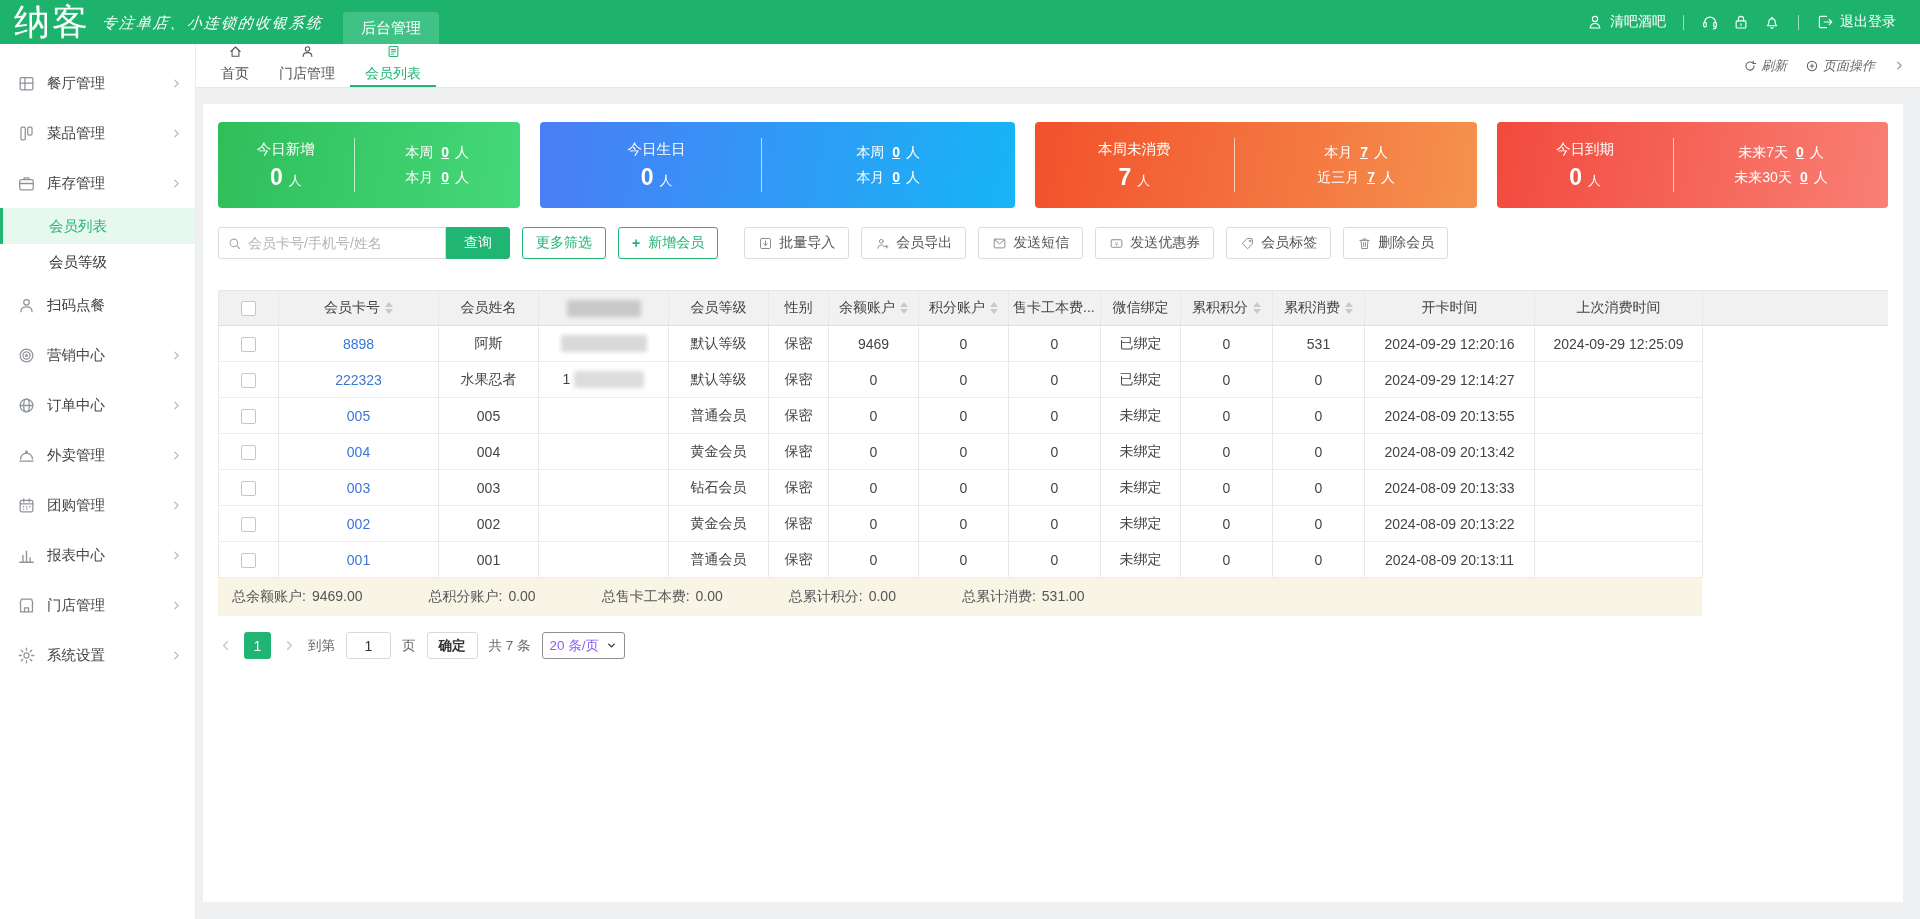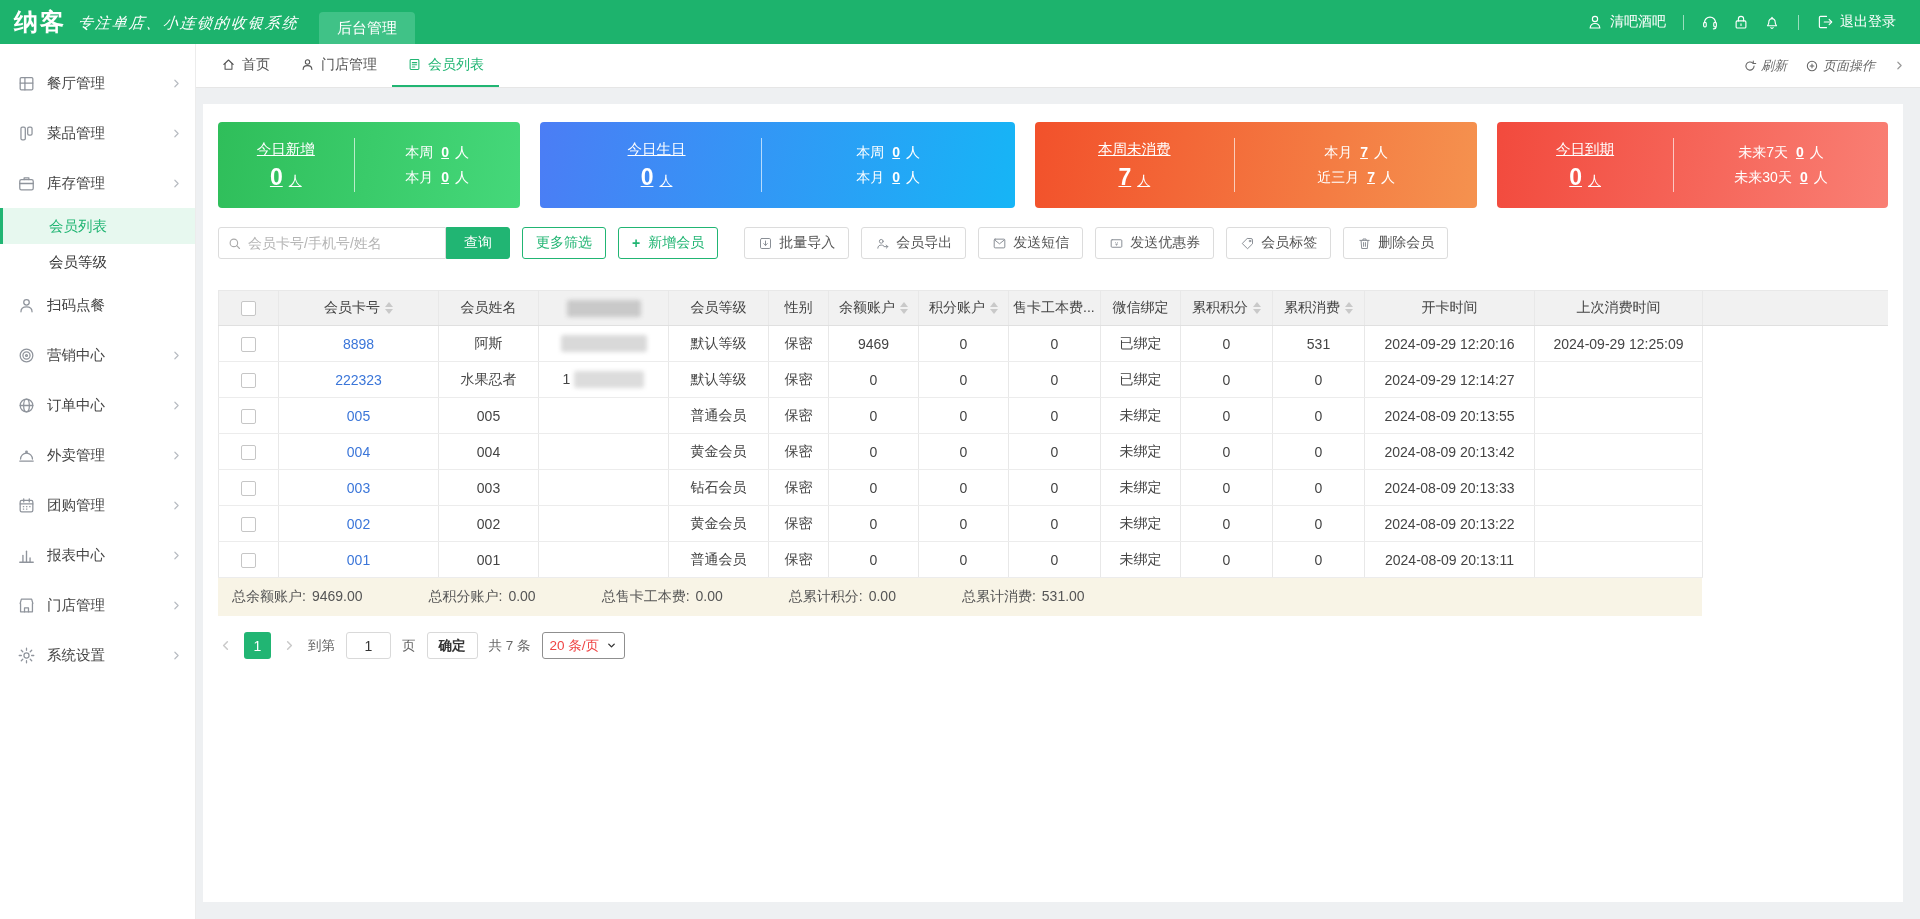--- a/index.html
+++ b/index.html
@@ -2,21 +2,21 @@
 <html><head>
 <meta charset="utf-8">
 <style>
   * { margin:0; padding:0; box-sizing:border-box; }
   html,body { width:1920px; height:919px; overflow:hidden; background:#eef0f2;
     font-family:"Liberation Sans","DejaVu Sans",sans-serif; font-size:14px; color:#444; }
 
   
   .topbar { height:44px; background:#1db36d; display:flex; align-items:center; padding:0 24px 0 14px; color:#fff; }
   .brand { display:flex; align-items:flex-end; height:100%; }
-  .logo { font-size:24px; font-weight:700; letter-spacing:2px; line-height:44px;text-align:center; }
+  .logo { font-size:36px; font-weight:400; letter-spacing:2px; line-height:44px;text-align:center; }
   .tagline { font-style:italic; font-size:15px; letter-spacing:2px; margin:0 0 11px 12px; transform:skewX(-6deg); }
   .admin-tab { align-self:flex-end; height:32px; line-height:32px; padding:0 18px; margin-left:20px;
     background:#40c287; border-radius:4px 4px 0 0; font-size:15px; cursor:pointer; }
   .topbar-right { margin-left:auto; display:flex; align-items:center; gap:13px; font-size:14px; }
   .tb-item { display:flex; align-items:center; gap:6px; cursor:pointer; }
   .tb-divider { width:1px; height:15px; background:rgba(255,255,255,.55); margin:0 4px; }
   .topbar svg { width:18px; height:18px; }
 
   
   .layout { display:flex; height:875px; }
@@ -28,37 +28,37 @@
   .side-item svg.mi { width:19px; height:19px; color:#8f949c; flex:none; }
   .side-label { margin-left:11px; font-size:14.5px; }
   .side-chev { margin-left:auto; width:13px; height:13px; color:#b8bcc2; }
   .side-item.active { color:#21b573; }
   .side-item.active svg.mi, .side-item.active .side-chev { color:#21b573; }
   .sub-item { height:36px; display:flex; align-items:center; padding-left:46px; font-size:14.5px; color:#333; cursor:pointer; border-left:3px solid transparent; }
   .sub-item.active { background:#e7f8ef; color:#21b573; border-left-color:#21b573; }
 
   
   .tabbar { height:44px; background:#fff; border-bottom:1px solid #e6e6e6; display:flex; align-items:stretch; padding-left:10px; flex:none; }
-  .tab { display:flex; align-items:center; gap:6px; padding:0 15px; font-size:14px; color:#555; cursor:pointer; border-bottom:2px solid transparent; }
+  .tab { display:flex; align-items:center; gap:6px; padding:0 15px; font-size:14px; color:#555; cursor:pointer; border-bottom:2px solid transparent;flex-direction:column; }
   .tab svg { width:15px; height:15px; }
   .tab.active { color:#21b573; border-bottom-color:#21b573; }
   .tab-actions { margin-left:auto; display:flex; align-items:center; gap:18px; padding-right:14px; color:#666; font-size:13px; }
   .tab-action { display:flex; align-items:center; gap:4px; cursor:pointer;font-style:italic; }
   .tab-action svg { width:14px; height:14px; }
   .tab-chev { width:13px; height:13px; color:#999; cursor:pointer; }
 
   
   .content { flex:1; padding:16px 17px 0 7px; }
   .panel { background:#fff; min-height:798px; padding:18px 15px; }
 
   
   .cards { display:flex; gap:20px; margin-bottom:19px; }
   .card { height:86px; border-radius:4px; color:#fff; display:flex; align-items:center; }
   .card.c1 { flex:304 1 0; } .card.c2 { flex:466 1 0;padding-left:13px; } .card.c3 { flex:446 1 0; } .card.c4 { flex:394 1 0; }
-  .card-left { width:45%; display:flex; flex-direction:column; align-items:center; gap:5px;text-decoration:underline; }
+  .card-left { width:45%; display:flex; flex-direction:column; align-items:center; gap:5px; }
   .card-title { font-size:14.5px; }
   .card-big { font-size:13px; }
   .big-num { font-size:23px; font-weight:700; margin-right:6px; }
   .card-divider { width:1px; height:54px; background:rgba(255,255,255,.65); }
   .card-right { flex:1; display:flex; flex-direction:column; align-items:center; gap:7px; font-size:14px; }
   .card-row span.cr-label { margin-right:8px; }
   .num-link { color:#fff; font-weight:700; text-decoration:underline; cursor:pointer; margin-right:6px; }
 
   
   .toolbar { display:flex; align-items:center; margin-bottom:31px; }
@@ -98,21 +98,21 @@
   
   .summary { width:1484px; height:38px; background:#f8f4e6; display:flex; align-items:center; gap:66px; padding-left:14px; font-size:14px; color:#555; }
   .sum-item b { font-weight:400; margin-left:6px; }
 
   
   .pager { display:flex; align-items:center; gap:11px; margin-top:16px; color:#666; font-size:13.5px; }
   .pg-arrow { width:15px; height:15px; color:#c9c9c9; cursor:pointer; }
   .pg-num { width:27px; height:27px; background:#21b573; color:#fff; border-radius:3px; display:flex; align-items:center; justify-content:center; font-size:14px; cursor:pointer; }
   .pg-input { width:45px; height:27px; border:1px solid #d9d9d9; border-radius:3px; text-align:center; font-size:14px; color:#333; outline:none; }
   .pg-btn { height:27px; padding:0 11px; border:1px solid #d9d9d9; border-radius:3px; background:#fff; font-size:13.5px; font-weight:700; color:#333; cursor:pointer; }
-  .pg-select { height:27px; border:1px solid #8f8f8f; border-radius:3px; display:flex; align-items:center; gap:7px; padding:0 7px; color:#ef4444; cursor:pointer; background:#fff; }
+  .pg-select { height:27px; border:1px solid #8f8f8f; border-radius:3px; display:flex; align-items:center; gap:7px; padding:0 7px; color:#8b5cf6; cursor:pointer; background:#fff; }
   .pg-select svg { width:11px; height:11px; color:#333; }
 </style>
 </head>
 <body>
 
 <div class="topbar">
   <div class="brand">
     <span class="logo">纳客</span>
     <span class="tagline">专注单店、小连锁的收银系统</span>
     <div class="admin-tab">后台管理</div>

